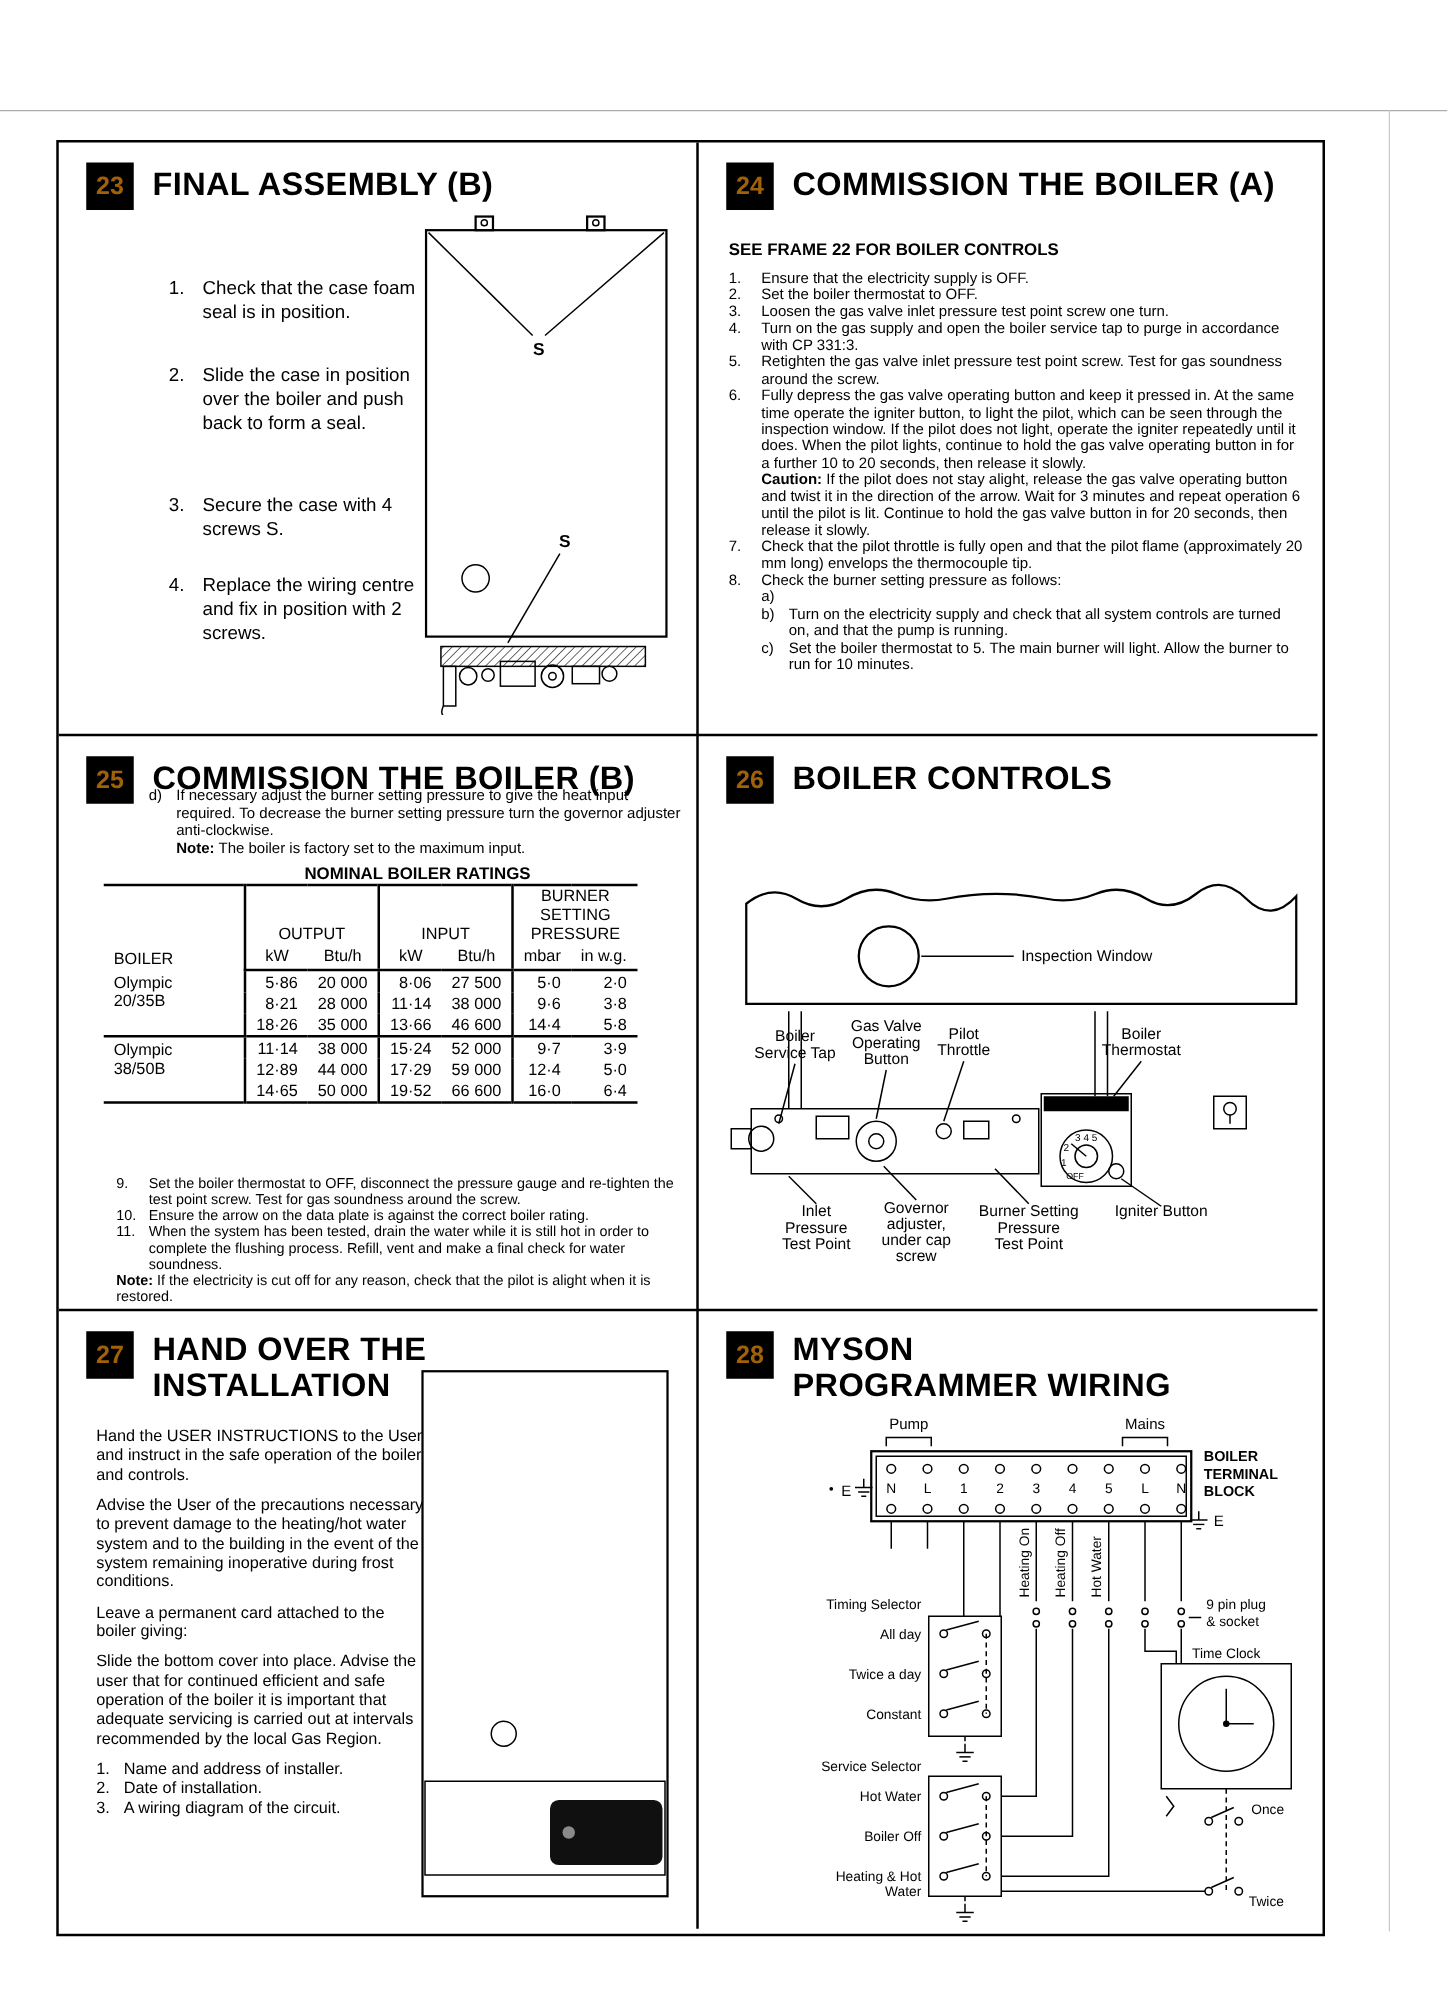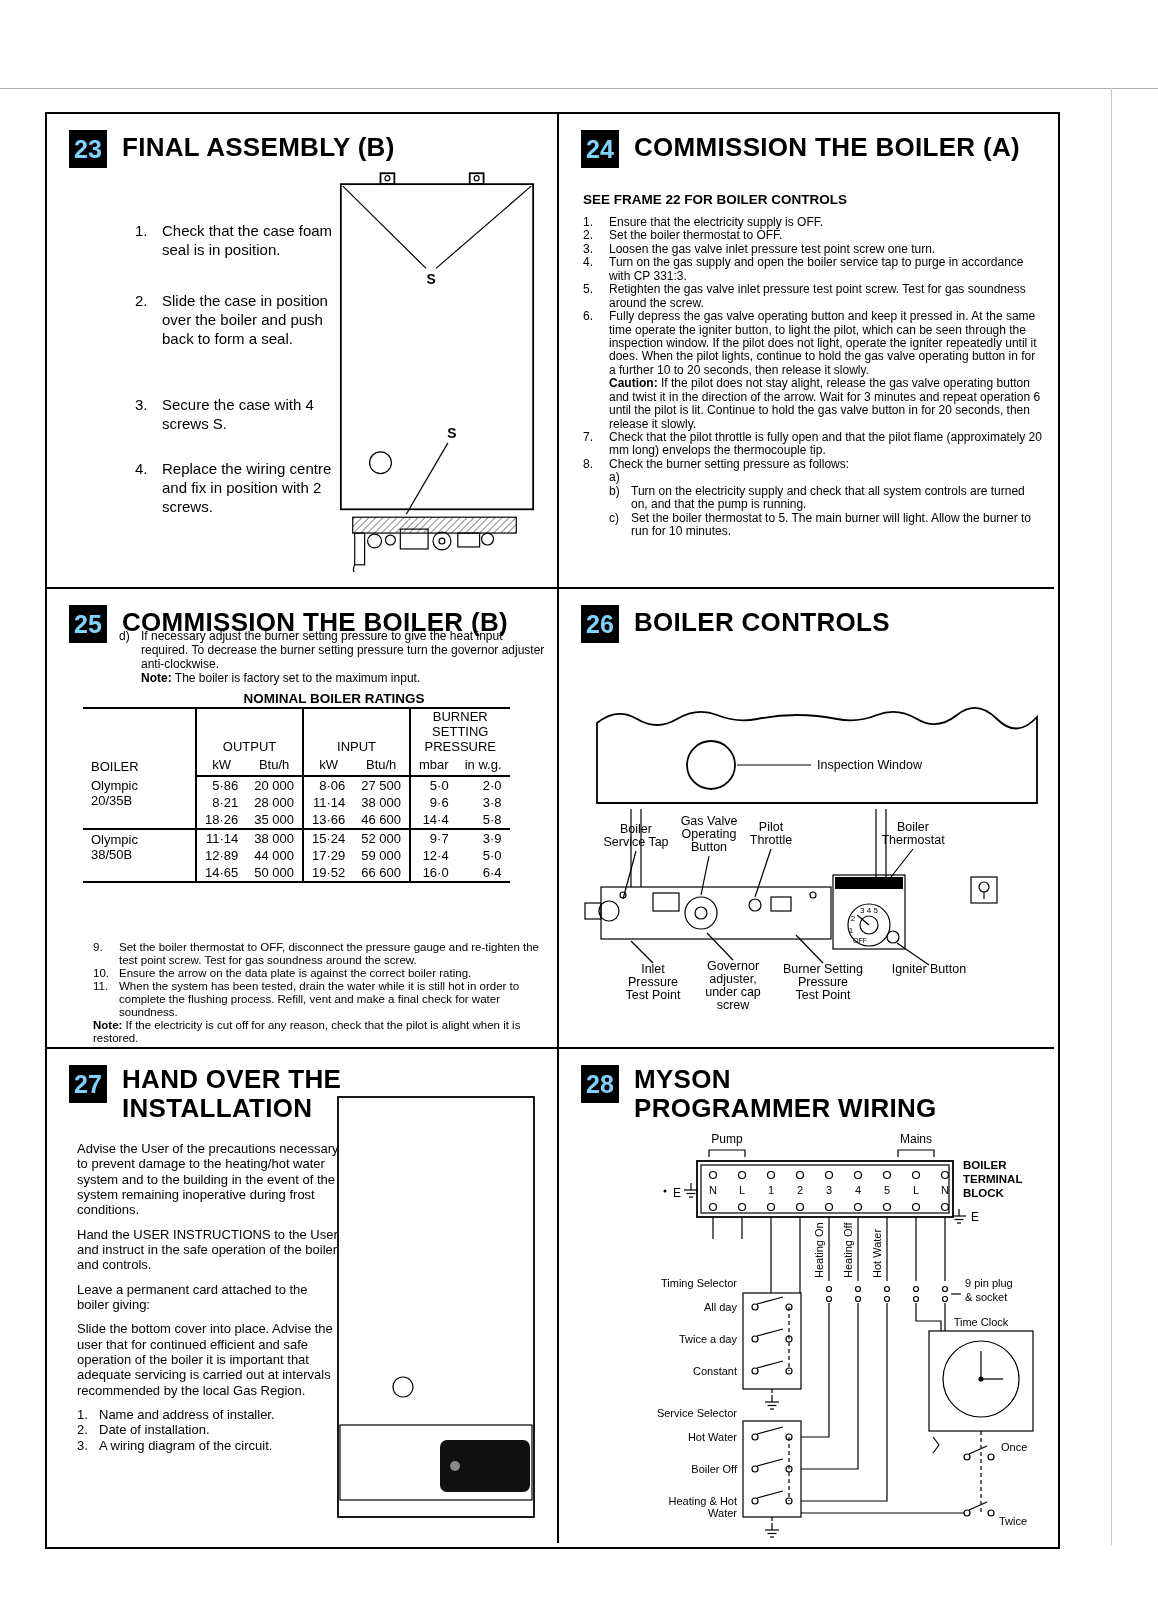--- a/index.html
+++ b/index.html
@@ -9,21 +9,21 @@
   .top-rule{position:absolute;left:0;top:88px;width:1158px;height:1px;background:#adadad;}
   .edge-line{position:absolute;left:1111px;top:88px;width:1px;height:1457px;background:#c9c9c9;}
   .main-box{position:absolute;left:45px;top:112px;width:1011px;height:1433px;border:2px solid #000;}
   .vdiv{position:absolute;left:510px;top:0;width:2px;height:1429px;background:#000;}
   .hdiv{position:absolute;left:0;width:1007px;height:2px;background:#000;}
   .hd1{top:473px;}.hd2{top:933px;}
   .frame{position:absolute;}
   .fa{left:0;width:510px;}.fb{left:512px;width:495px;}
   .r1{top:0;height:473px;}.r2{top:475px;height:458px;}.r3{top:935px;height:494px;}
   .frame-head{position:absolute;left:22px;top:16px;display:flex;gap:15px;align-items:flex-start;}
-  .badge{width:38px;height:38px;background:#000;color:#7dd3fc;font-weight:bold;font-size:25px;
+  .badge{width:38px;height:38px;background:#000;color:#a16207;font-weight:bold;font-size:20px;
          display:flex;align-items:center;justify-content:center;flex:0 0 auto;}
   .frame-title{font-weight:bold;font-size:26px;line-height:1.1;letter-spacing:.3px;white-space:nowrap;padding-top:3px;}
   .frame-title.two{padding-top:0;}
   .step{display:flex;}
   
   .f23-step{position:absolute;left:88px;width:222px;font-size:15px;line-height:1.25;}
   .f23-step .n{flex:0 0 27px;}
   .p1{top:108px}.p2{top:178px}.p3{top:282px}.p4{top:346px}
   .d23{position:absolute;left:276px;top:56px;width:228px;height:402px;}
   
@@ -373,22 +373,22 @@
 
     <section class="frame fa r3">
       <div class="frame-head">
         <div class="badge">27</div>
         <div class="frame-title two">
           <div>HAND OVER THE</div>
           <div>INSTALLATION</div>
         </div>
       </div>
       <div class="f27-text">
+        <p>Hand the USER INSTRUCTIONS to the User and instruct in the safe operation of the boiler and controls.</p>
         <p>Advise the User of the precautions necessary to prevent damage to the heating/hot water system and to the building in the event of the system remaining inoperative during frost conditions.</p>
-        <p>Hand the USER INSTRUCTIONS to the User and instruct in the safe operation of the boiler and controls.</p>
         <p>Leave a permanent card attached to the boiler giving:</p>
         <p>Slide the bottom cover into place. Advise the user that for continued efficient and safe operation of the boiler it is important that adequate servicing is carried out at intervals recommended by the local Gas Region.</p>
         <div class="step">
             <span class="n">1.</span>
             <span class="t">Name and address of installer.</span>
           </div>
         <div class="step">
             <span class="n">2.</span>
             <span class="t">Date of installation.</span>
           </div>

